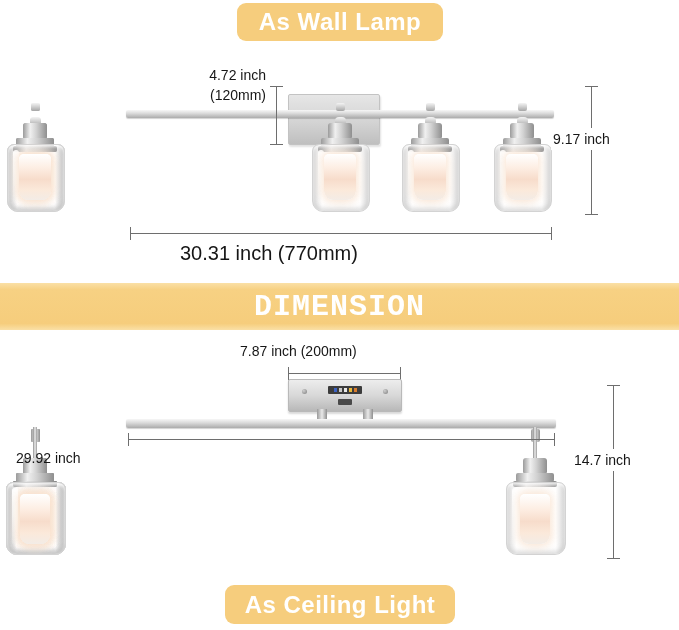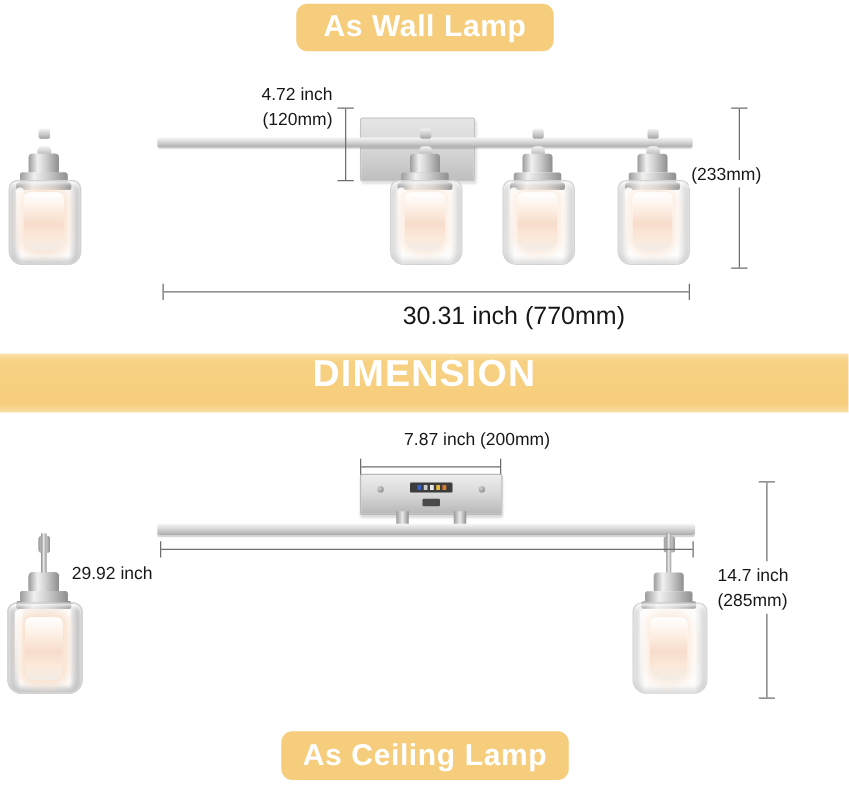--- a/index.html
+++ b/index.html
@@ -12,30 +12,30 @@
   body{font-family:"Liberation Sans",sans-serif;}
   #stage{position:relative;width:679px;height:630px;background:#fff;overflow:hidden;}
 
   
   .pill{position:absolute;background:var(--banner);border-radius:9px;display:flex;align-items:center;justify-content:center;}
   .pill span{color:var(--bannertext);font-weight:bold;font-size:24px;letter-spacing:.5px;}
   #banner-wall{left:237px;top:3px;width:206px;height:38px;}
   #banner-ceiling{left:225px;top:585px;width:230px;height:39px;}
   #banner-dimension{position:absolute;left:0;top:283px;width:679px;height:47px;
     background:linear-gradient(180deg,#fae0a6 0%,#f7d183 14%,#f6cd7c 86%,#fae0a6 100%);
-    display:flex;align-items:flex-start;justify-content:center;}
+    display:flex;align-items:center;justify-content:center;font-family:Liberation Mono, monospace;}
   #banner-dimension span{color:var(--bannertext);font-weight:bold;font-size:30px;letter-spacing:1px;}
 
   
   .hdim{position:absolute;height:13px;border-left:1.5px solid var(--dl);border-right:1.5px solid var(--dl);
     background-image:linear-gradient(var(--dl),var(--dl));background-size:100% 1px;background-position:center;background-repeat:no-repeat;}
   .vdim{position:absolute;width:13px;border-top:1.5px solid var(--dl);border-bottom:1.5px solid var(--dl);
     background-image:linear-gradient(var(--dl),var(--dl));background-size:1px 100%;background-position:center;background-repeat:no-repeat;}
   .dimtext{position:absolute;color:var(--dimtext);font-size:14px;line-height:20px;}
-  .dimtext.center{text-align:right;}
+  .dimtext.center{text-align:left;}
   .dimtext.right{text-align:right;}
   .dimtext.mask{background:#fff;padding:1px 2px;}
   .dimtext.big{font-size:20px;line-height:24px;}
 
   
   .metalv{background:linear-gradient(180deg,#f4f4f4 0%,#d2d2d2 45%,#a6a6a6 100%);}
   .metalh{background:linear-gradient(90deg,#9b9b9b 0%,#f0f0f0 30%,#d2d2d2 55%,#8f8f8f 100%);}
   .bar{position:absolute;height:8px;border-radius:2px;
     background:linear-gradient(180deg,#f7f7f7 0%,#dcdcdc 40%,#ababab 100%);
     box-shadow:0 1px 1px rgba(0,0,0,.18);}
@@ -201,21 +201,21 @@
   </div>
 
   <div class="dimtext right" id="label-472">
     <div>4.72 inch</div>
     <div>(120mm)</div>
   </div>
   <div class="vdim" id="vdim-472"></div>
 
   <div class="vdim" id="vdim-917"></div>
   <div class="dimtext mask" id="label-917">
-    <div>(233mm)</div>
+    <div>9.17 inch</div>
   </div>
 
   <div class="hdim" id="hdim-3031"></div>
   <div class="dimtext center big" id="label-3031">30.31 inch (770mm)</div>
 
   <div id="banner-dimension">
     <span>DIMENSION</span>
   </div>
 
   <div class="dimtext center" id="label-787">7.87 inch (200mm)</div>
@@ -296,20 +296,19 @@
   </div>
 
   <div class="hdim" id="hdim-2992"></div>
   <div class="dimtext center" id="label-2992">
     <div>29.92 inch</div>
   </div>
 
   <div class="vdim" id="vdim-112"></div>
   <div class="dimtext mask" id="label-112">
     <div>14.7 inch</div>
-    <div>(285mm)</div>
   </div>
 
   <div class="pill" id="banner-ceiling">
-    <span>As Ceiling Lamp</span>
+    <span>As Ceiling Light</span>
   </div>
 
 </div>
 
 </body></html>

